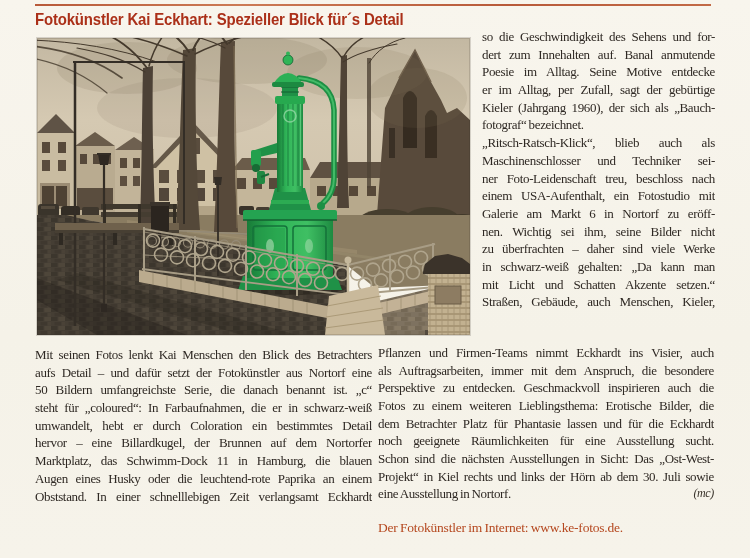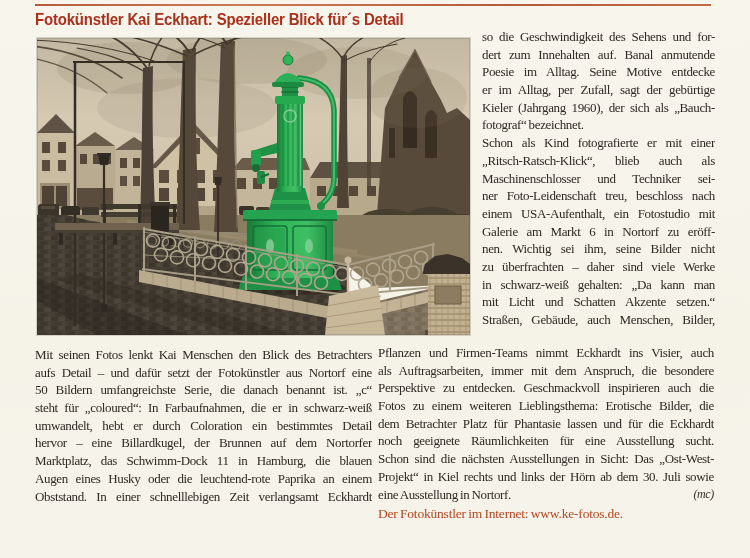--- a/index.html
+++ b/index.html
@@ -8,23 +8,23 @@
   .top-rule{position:absolute;left:35px;top:4px;width:676px;height:2px;background:linear-gradient(90deg,#b85a3a,#cc7a55 30%,#b85a3a 70%,#c26a47)}
   .headline{position:absolute;left:35px;top:10px;margin:0;font-family:"Liberation Sans","DejaVu Sans",sans-serif;font-weight:bold;font-size:17px;letter-spacing:-0.2px;color:#ab3019;transform:scaleX(.88);transform-origin:0 50%;white-space:nowrap}
   .photo{position:absolute;left:37px;top:38px;width:433px;height:297px;box-shadow:0 0 0 1px rgba(60,50,40,.18)}
   .photo svg{display:block;width:100%;height:100%}
   .col{position:absolute;font-size:13px;line-height:17.7px;letter-spacing:-0.35px;word-spacing:-0.8px}
   .col .jline{text-align:justify;text-align-last:justify;height:17.7px;overflow:hidden;white-space:normal}
   .col .endline{text-align-last:left}
   .narrow{left:482px;top:28px;width:233px}
   .leftcol{left:35px;top:346px;width:337px}
   .widecol{left:378px;top:344px;width:336px}
-  .lastline{display:flex;justify-content:space-between;align-items:center;height:17.7px}
+  .lastline{display:flex;justify-content:space-between;align-items:flex-end;height:17.7px}
   .credit{font-style:italic;font-size:12px;color:#3a342c}
-  .weblink{display:block;margin-top:2px;color:#b5481f;font-size:13.5px;letter-spacing:-0.2px;text-decoration:none;height:17.7px;cursor:pointer}
+  .weblink{display:block;margin-top:16px;color:#b5481f;font-size:13.5px;letter-spacing:-0.2px;text-decoration:none;height:17.7px;cursor:pointer}
 </style>
 </head>
 <body>
 
 <div class="page">
 
   <div class="top-rule"></div>
 
   <h1 class="headline">Fotokünstler Kai Eckhart: Spezieller Blick für´s Detail</h1>
 
@@ -363,31 +363,30 @@
   <div class="col narrow">
     <div class="para">
         <div class="jline">so die Geschwindigkeit des Sehens und for-</div>
         <div class="jline">dert zum Innehalten auf. Banal anmutende</div>
         <div class="jline">Poesie im Alltag. Seine Motive entdecke</div>
         <div class="jline">er im Alltag, per Zufall, sagt der gebürtige</div>
         <div class="jline">Kieler (Jahrgang 1960), der sich als „Bauch-</div>
         <div class="jline endline">fotograf“ bezeichnet.</div>
       </div>
     <div class="para">
-        <div class="jline">Schon als Kind fotografierte er mit einer</div>
         <div class="jline">„Ritsch-Ratsch-Klick“, blieb auch als</div>
         <div class="jline">Maschinenschlosser und Techniker sei-</div>
         <div class="jline">ner Foto-Leidenschaft treu, beschloss nach</div>
         <div class="jline">einem USA-Aufenthalt, ein Fotostudio mit</div>
         <div class="jline">Galerie am Markt 6 in Nortorf zu eröff-</div>
         <div class="jline">nen. Wichtig sei ihm, seine Bilder nicht</div>
         <div class="jline">zu überfrachten – daher sind viele Werke</div>
         <div class="jline">in schwarz-weiß gehalten: „Da kann man</div>
         <div class="jline">mit Licht und Schatten Akzente setzen.“</div>
-        <div class="jline">Straßen, Gebäude, auch Menschen, Bilder,</div>
+        <div class="jline">Straßen, Gebäude, auch Menschen, Kieler,</div>
       </div>
   </div>
 
   <div class="col leftcol">
     <div class="para">
         <div class="jline">Mit seinen Fotos lenkt Kai Menschen den Blick des Betrachters</div>
         <div class="jline">aufs Detail – und dafür setzt der Fotokünstler aus Nortorf eine</div>
         <div class="jline">50 Bildern umfangreichste Serie, die danach benannt ist. „c“</div>
         <div class="jline">steht für „coloured“: In Farbaufnahmen, die er in schwarz-weiß</div>
         <div class="jline">umwandelt, hebt er durch Coloration ein bestimmtes Detail</div>

